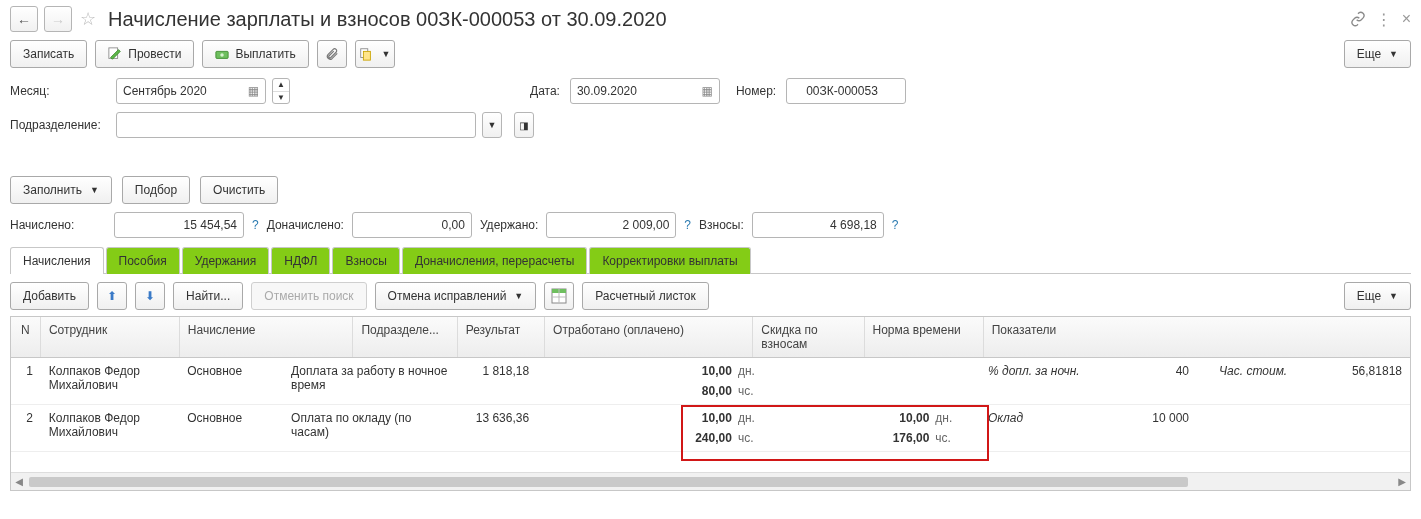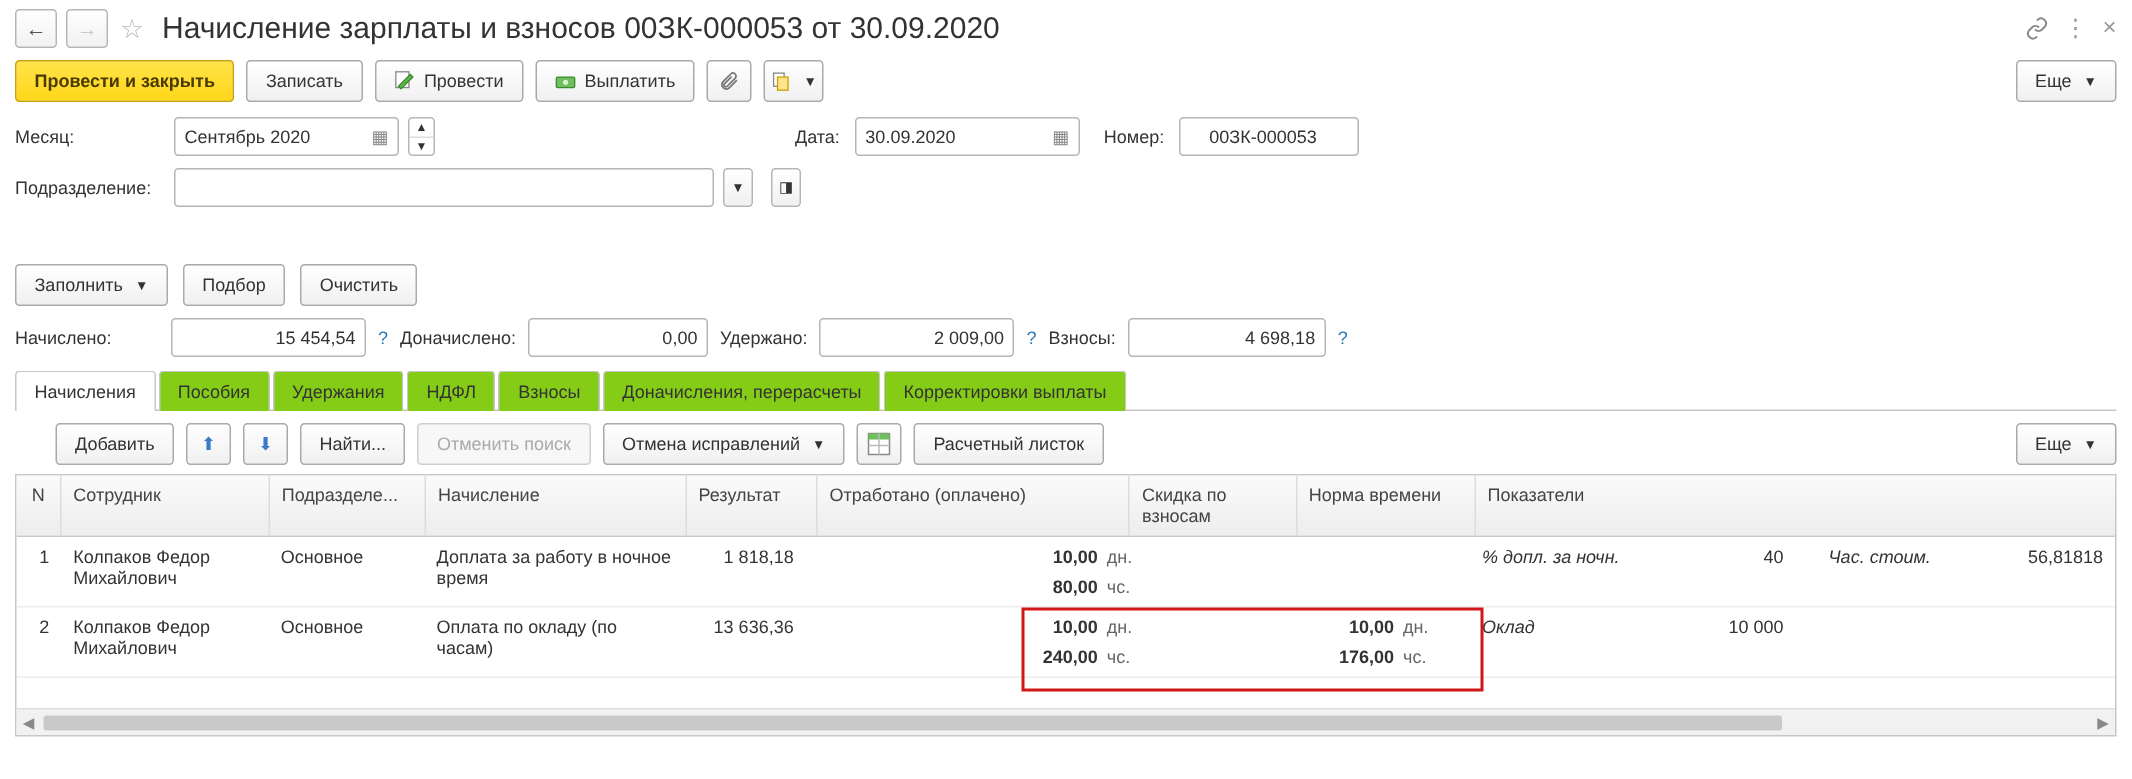--- a/index.html
+++ b/index.html
@@ -72,21 +72,21 @@
   
   .tabs { display:flex; border-bottom:1px solid #c7c7c7; margin-bottom:8px; }
   .tab {
     padding: 6px 12px; border:1px solid #c7c7c7; border-bottom:none;
     background:#84cc16; border-radius:3px 3px 0 0; margin-right:2px;
     position:relative; top:1px; cursor:pointer;
   }
   .tab.active { background:#fff; font-weight:normal; }
 
   
-  .subbar { display:flex; gap:8px; align-items:center; margin-bottom:6px;margin-left:27px; }
+  .subbar { display:flex; gap:8px; align-items:center; margin-bottom:6px; }
   .btn-disabled { color:#aaa; border-color:#cfcfcf; background:#f7f7f7; }
 
   
   .tbl { border:1px solid #c7c7c7; width:100%; overflow:auto; }
   .tbl-head { display:flex; background:linear-gradient(#fbfbfb,#ededed); border-bottom:1px solid #c7c7c7; }
   .th { padding:6px 8px; border-right:1px solid #dcdcdc; font-size:12px; color:#444; }
   .th:last-child { border-right:none; }
   .col-n { width:30px; text-align:center;}
   .col-emp { width:140px; }
   .col-div { width:105px; }
@@ -142,21 +142,20 @@
             <path d="M10 13a5 5 0 0 0 7 0l3-3a5 5 0 0 0-7-7l-1 1"></path>
             <path d="M14 11a5 5 0 0 0-7 0l-3 3a5 5 0 0 0 7 7l1-1"></path>
           </svg>
       </span>
       <span class="head-ico">⋮</span>
       <span class="head-ico">×</span>
     </div>
   </div>
 
   <div class="toolbar">
-    <div class="btn btn-primary">Провести и закрыть</div>
     <div class="btn">Записать</div>
     <div class="btn">
       <span>
         <svg width="14" height="14" viewBox="0 0 16 16">
             <rect x="1" y="1" width="10" height="12" fill="#fff" stroke="#888"></rect>
             <path d="M5 14 L14 5 L12 3 L3 12 Z" fill="#5eb74a" stroke="#3a8a2c"></path>
           </svg>
       </span>
       <span>Провести</span>
     </div>
@@ -293,22 +292,22 @@
     <div class="btn">
       <span>Еще</span>
         <span class="caret">▼</span>
     </div>
   </div>
 
   <div class="tbl">
     <div class="tbl-head">
       <div class="th col-n">N</div>
       <div class="th col-emp">Сотрудник</div>
+      <div class="th col-accr">Начисление</div>
       <div class="th col-div">Подразделе...</div>
-      <div class="th col-accr">Начисление</div>
       <div class="th col-res">Результат</div>
       <div class="th col-worked">Отработано (оплачено)</div>
       <div class="th col-disc">Скидка по взносам</div>
       <div class="th col-norm">Норма времени</div>
       <div class="th col-ind">Показатели</div>
     </div>
 
     <div class="tr">
       <div class="td col-n" style="text-align:right;">1</div>
       <div class="td col-emp">Колпаков Федор Михайлович</div>

